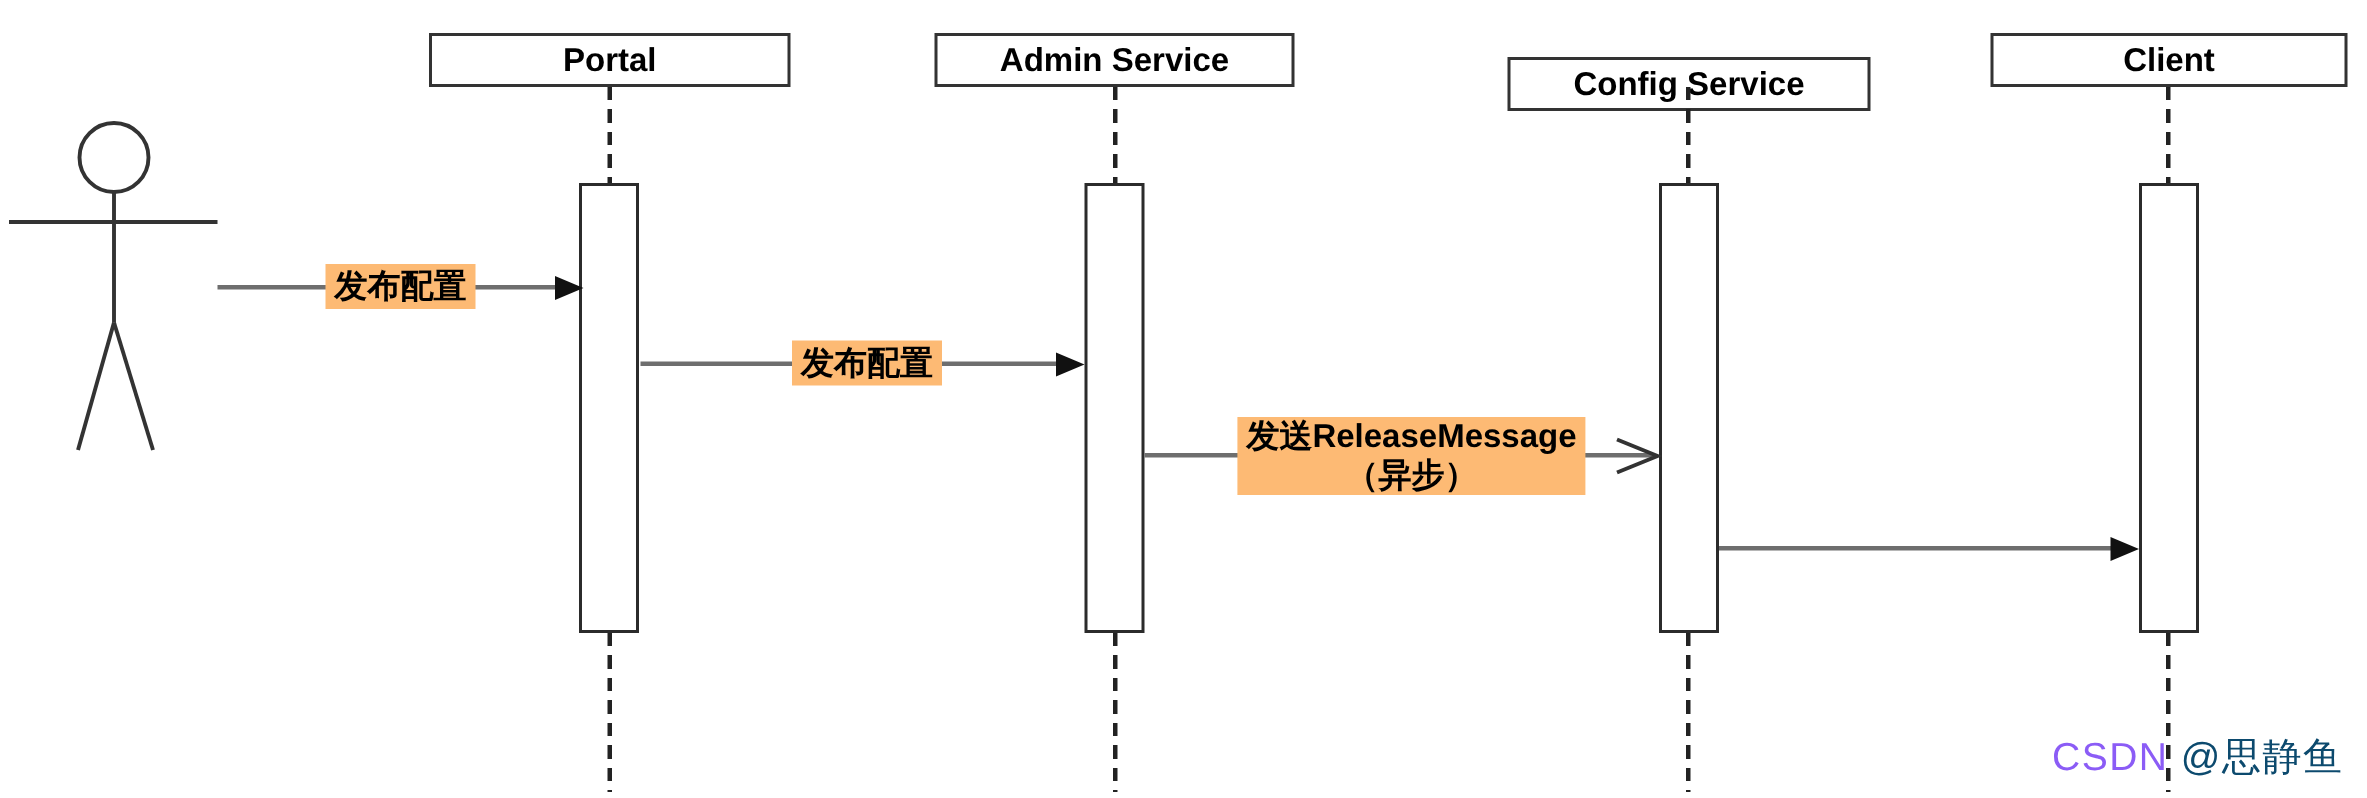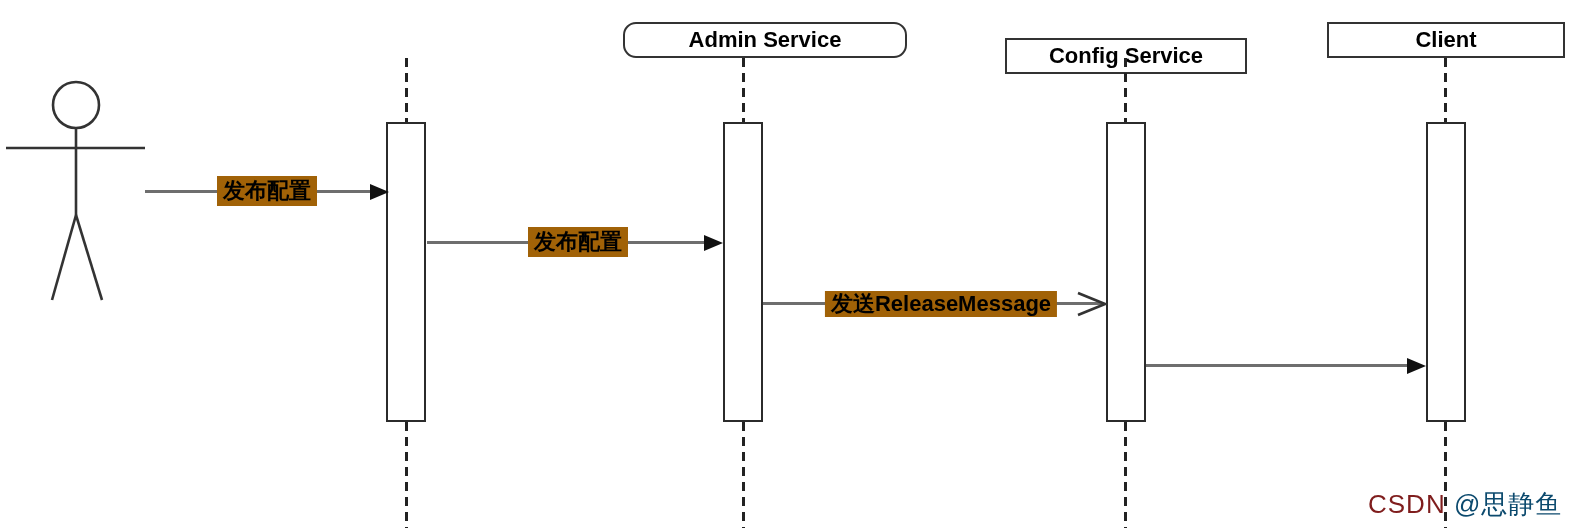--- a/index.html
+++ b/index.html
@@ -13,21 +13,21 @@
   
   .head-box{
     position:absolute;top:22px;height:36px;
     box-sizing:border-box;
     border:2.5px solid #333;
     background:#fff;
     display:flex;align-items:center;justify-content:center;
     font-weight:bold;font-size:22px;color:#000;
   }
   .hb-portal{left:286px;width:241px;}
-  .hb-admin{left:623px;width:284px;border-radius:13px;}
+  .hb-admin{left:623px;width:240px;}
   .hb-config{left:1005px;width:242px;margin-top:16px;}
   .hb-client{left:1327px;width:238px;text-align:right;}
 
   
   .dash{
     position:absolute;width:2.5px;
     background:repeating-linear-gradient(to bottom,#222 0 9px,transparent 9px 15px);
   }
   .dash-top{top:58px;height:64px;}
   .dash-bottom{top:422px;height:106px;}
@@ -62,56 +62,59 @@
   .ah-1{left:370px;top:184px;}
   .ah-2{left:704px;top:235px;}
   .ah-4{left:1407px;top:358px;}
 
   
   .arrow-open{position:absolute;left:1074px;top:291px;}
 
   
   .msg-label{
     position:absolute;transform:translate(-50%,-50%);
-    background:#a16207;padding:0 6px;white-space:nowrap;
+    background:#fdba74;padding:0 6px;white-space:nowrap;
     font-weight:bold;font-size:22px;color:#000;text-align:center;
   }
   .lb-1{left:267px;top:191px;}
   .lb-2{left:578px;top:242px;}
   .lb-3{left:941px;top:304px;line-height:26px;}
   .lb-4{left:1288px;top:365px;}
 
   
   .actor{position:absolute;left:0;top:60px;}
 
   
   .watermark{
     position:absolute;left:1368px;top:487px;
     font-size:26px;white-space:nowrap;letter-spacing:1px;
   }
-  .wm-prefix{color:#7f1d1d;}
+  .wm-prefix{color:#8b5cf6;}
   .wm-handle{color:#0c4a6e;}
 </style>
 </head>
 <body>
 
 <div id="canvas">
 
   <div class="watermark"><span class="wm-prefix">CSDN </span><span class="wm-handle">@思静鱼</span></div>
 
   <svg class="actor" width="160" height="248" viewBox="0 0 160 248">
     <g fill="none" stroke="#333" stroke-width="2.6">
       <circle cx="76" cy="45" r="23"></circle>
       <line x1="76" y1="68" x2="76" y2="155"></line>
       <line x1="6" y1="88" x2="145" y2="88"></line>
       <line x1="76" y1="155" x2="52" y2="240"></line>
       <line x1="76" y1="155" x2="102" y2="240"></line>
     </g>
   </svg>
 
+  <div class="head-box hb-portal">
+    <span>Portal</span>
+  </div>
   <div class="head-box hb-admin">
     <span>Admin Service</span>
   </div>
   <div class="head-box hb-config">
     <span>Config Service</span>
   </div>
   <div class="head-box hb-client">
     <span>Client</span>
   </div>
 
@@ -136,18 +139,19 @@
   <div class="msg-line ml-2"></div>
   <div class="arrow-solid ah-2"></div>
   <div class="msg-label lb-2">发布配置</div>
 
   <div class="msg-line ml-3"></div>
   <svg class="arrow-open" width="34" height="26" viewBox="0 0 34 26">
     <polyline points="4,2 31,13 4,24" fill="none" stroke="#333" stroke-width="2.6"></polyline>
   </svg>
   <div class="msg-label lb-3">
     <div>发送ReleaseMessage</div>
+    <div>（异步）</div>
   </div>
 
   <div class="msg-line ml-4"></div>
   <div class="arrow-solid ah-4"></div>
 
 </div>
 
 </body></html>

